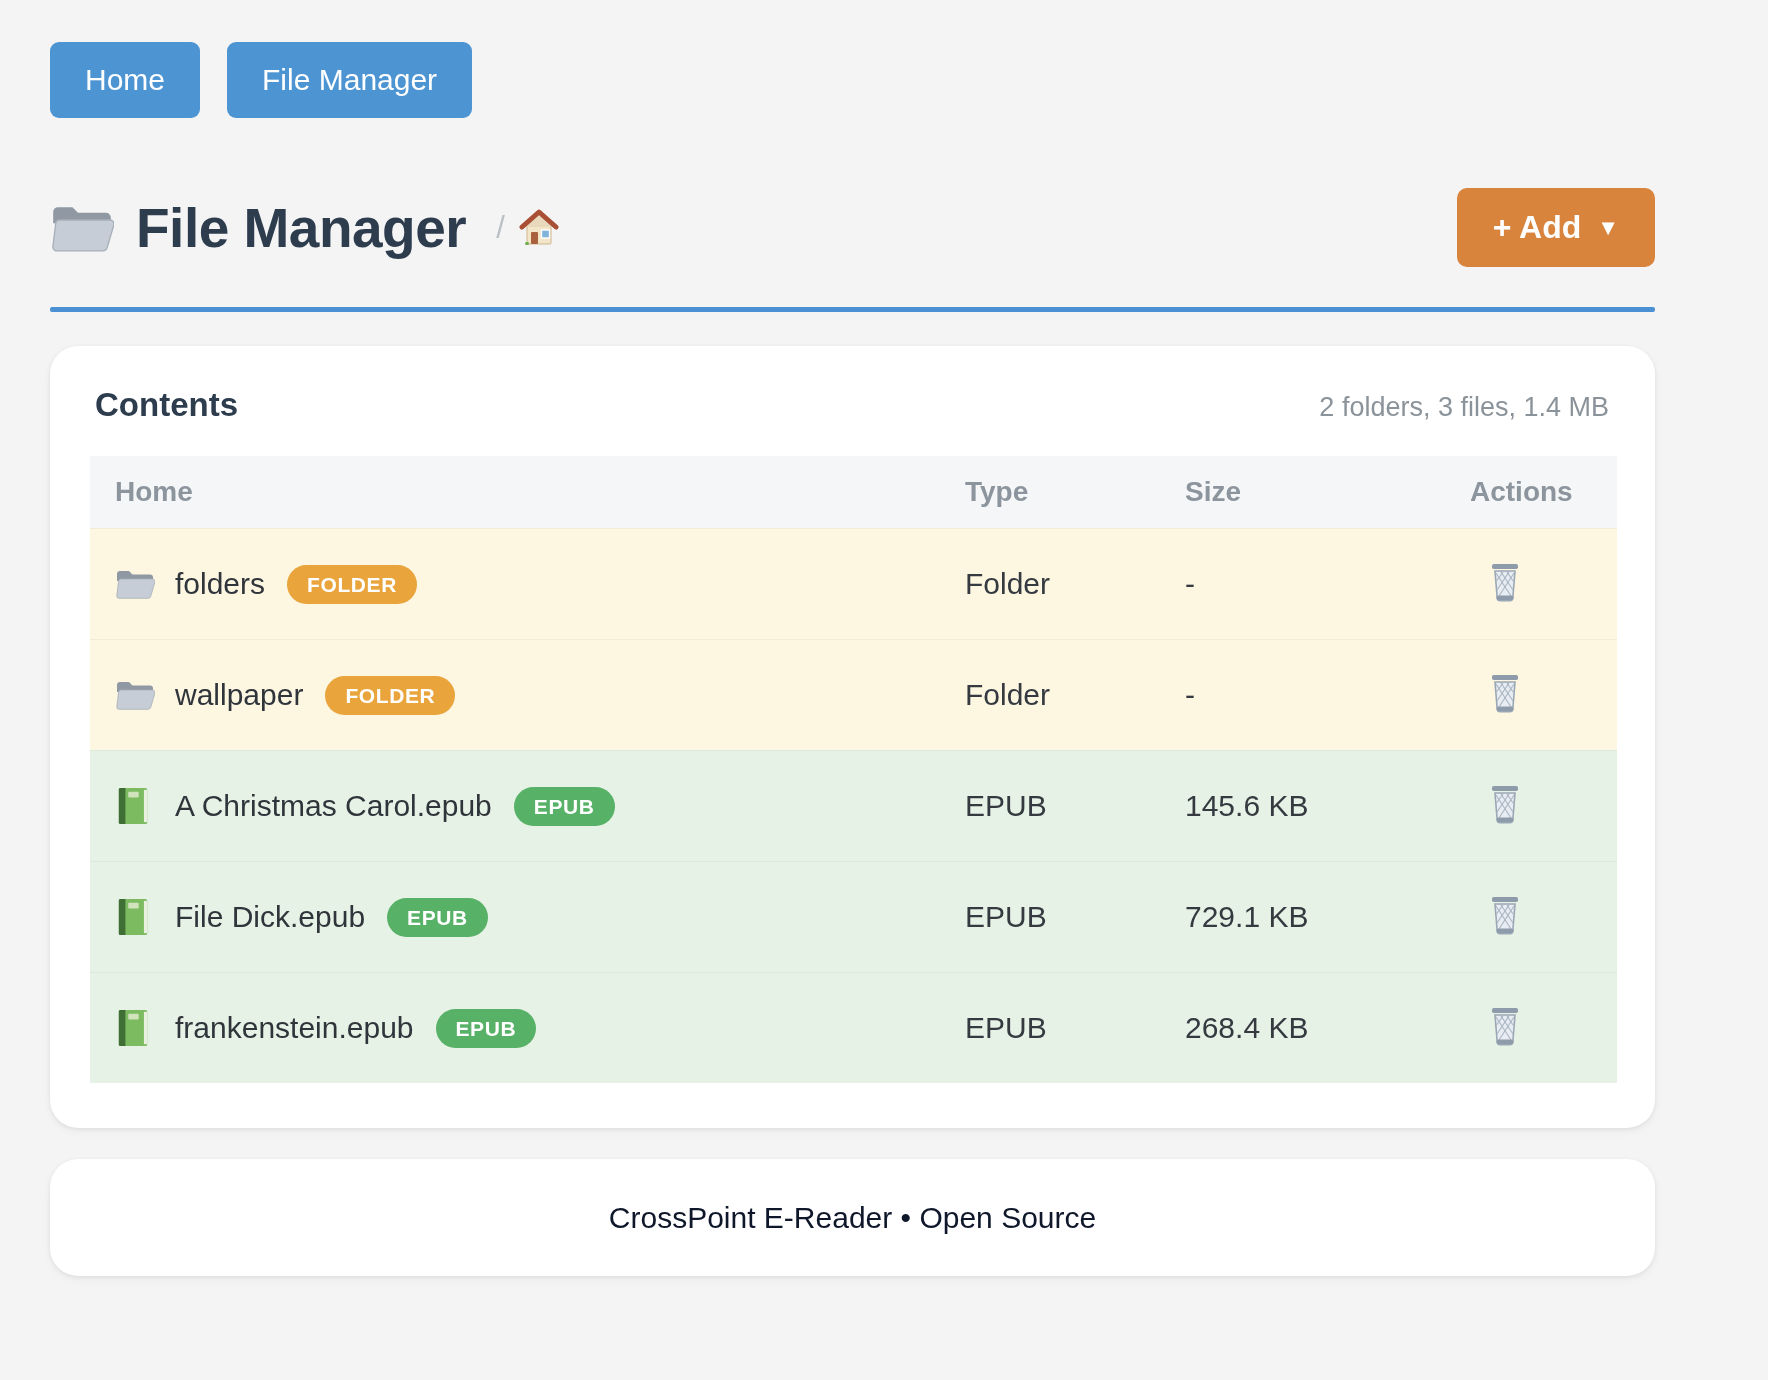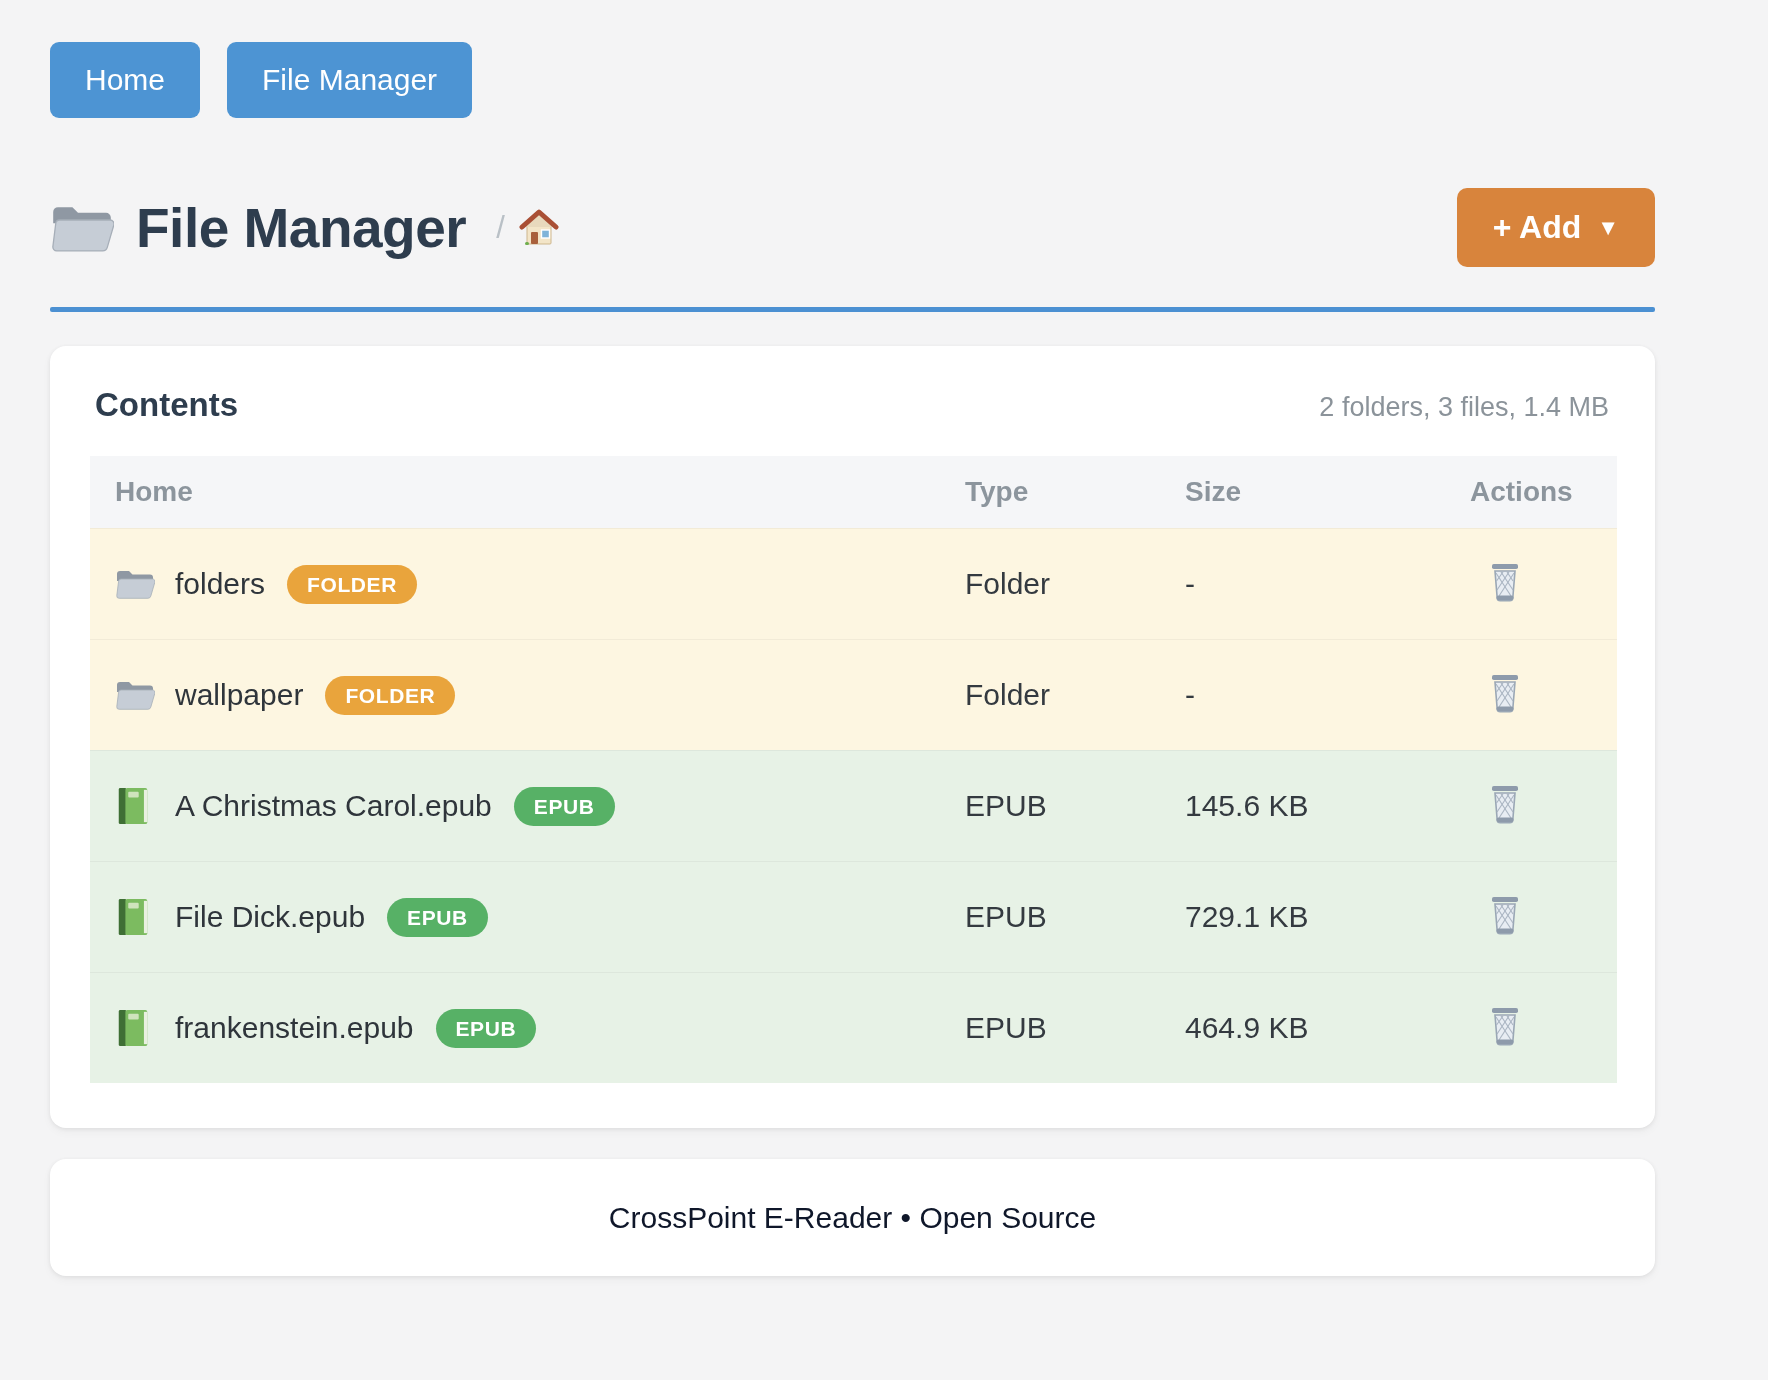--- a/index.html
+++ b/index.html
@@ -36,21 +36,21 @@
     background:var(--add-button); color:#fff; border:none; cursor:pointer;
     height:79px; padding:3px 36px; border-radius:10px; font-family:inherit;
     font-size:32px; font-weight:700; display:flex; align-items:center;
   }
   .add-caret { font-size:22px; margin-left:16px; }
 
   .blue-rule { margin-top:40px; height:5px; background:var(--divider); border:none; border-radius:2px; }
 
   
   .card {
-    background:#fff; border-radius:16px;
+    background:#fff; border-radius:28px;
     box-shadow:0 1px 4px rgba(0,0,0,0.07), 0 4px 10px rgba(0,0,0,0.04);
   }
   .contents-card { margin-top:34px; padding:40px 38px 45px 38px; }
   .card-head { display:flex; align-items:baseline; justify-content:space-between; padding:0 8px 0 7px; }
   .card-title { font-size:33px; font-weight:800; color:#2e3d4e; }
   .card-summary { font-size:27px; color:#8b939a; }
 
   
   .table { margin-top:32px; width:1527px; margin-left:2px; }
   .trow, .thead-row { display:grid; grid-template-columns:875px 220px 285px 147px; align-items:center; }
@@ -264,21 +264,21 @@
                   <rect x="2" y="1" width="8" height="38" rx="1.5" fill="#3f6f35"></rect>
                   <rect x="9" y="1" width="23" height="38" rx="2" fill="#7cbb60"></rect>
                   <rect x="28.5" y="3" width="3.5" height="34" fill="#e9f0e0"></rect>
                   <rect x="12" y="5" width="11" height="6" rx="1" fill="#d9e8c8" opacity="0.9"></rect>
                 </svg>
               </span>
       <span class="file-name">frankenstein.epub</span>
       <span class="badge badge--epub">EPUB</span>
     </div>
     <div class="td td-type">EPUB</div>
-    <div class="td td-size">464.9 KB</div>
+    <div class="td td-size">268.4 KB</div>
     <div class="td td-actions">
       <button class="trash-btn">
         <span><svg viewBox="0 0 36 42" width="100%" height="100%">
                     <rect x="5" y="2" width="26" height="5" rx="1.8" fill="#8e9bab"></rect>
                     <path d="M8 9 L28 9 L25.8 36 a3 3 0 0 1 -3 2.8 h-9.6 a3 3 0 0 1 -3 -2.8 Z" fill="#e8edf3" stroke="#9aa7b5" stroke-width="1.6"></path>
                     <g stroke="#aab5c2" stroke-width="1.1">
                       <line x1="9" y1="11" x2="24" y2="34"></line>
                       <line x1="14" y1="10" x2="26" y2="28"></line>
                       <line x1="20" y1="10" x2="26" y2="19"></line>
                       <line x1="27" y1="11" x2="12" y2="34"></line>

